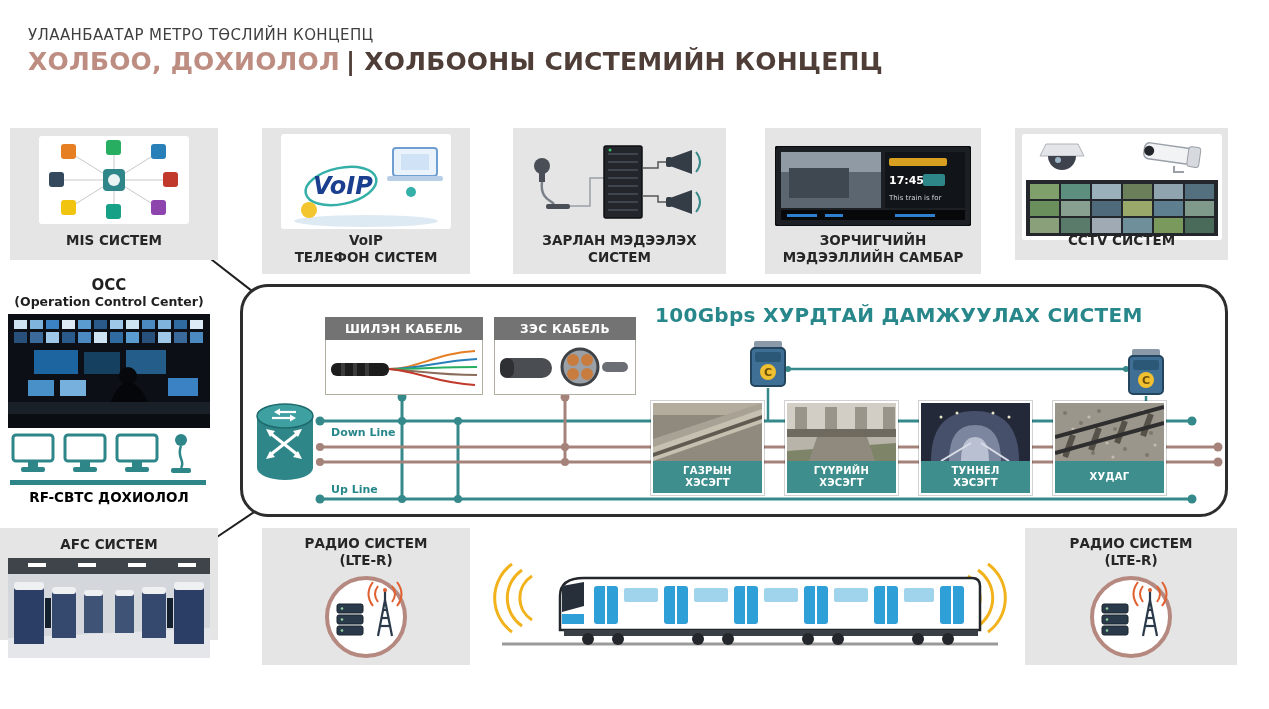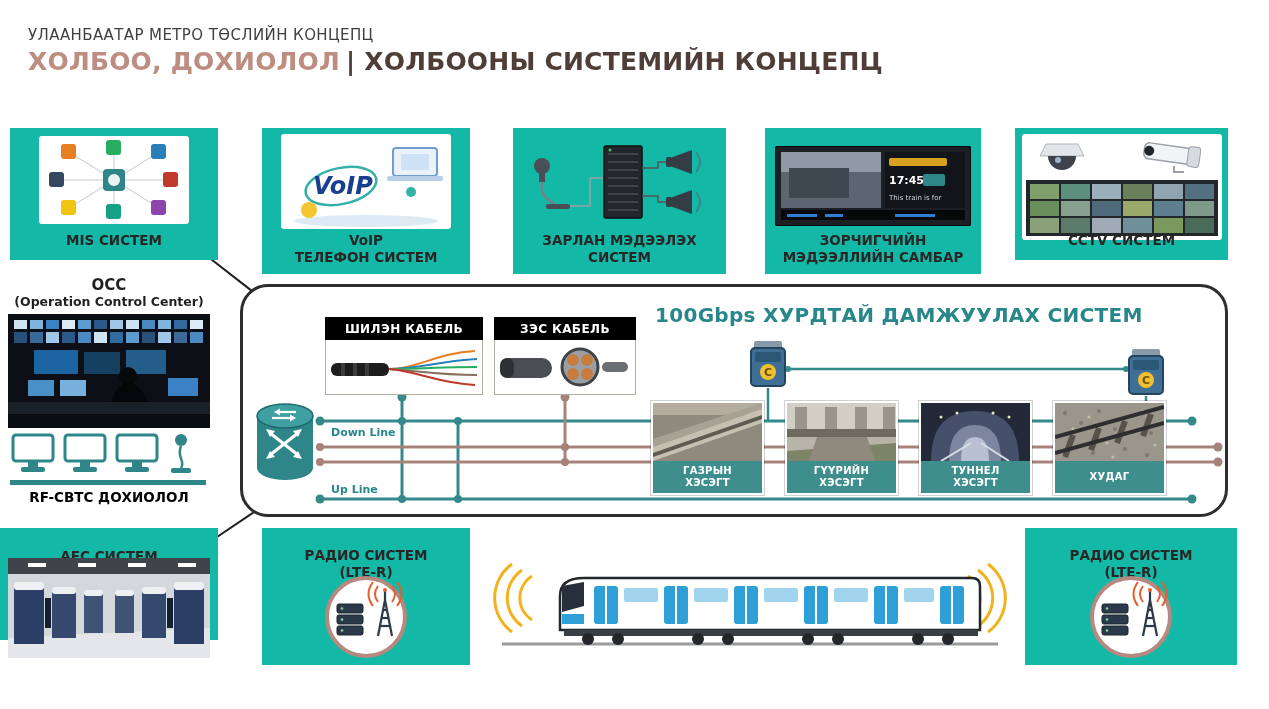--- a/index.html
+++ b/index.html
@@ -5,25 +5,25 @@
   * { margin:0; padding:0; box-sizing:border-box; }
   html,body { background:#fff; }
   body { font-family:"DejaVu Sans", sans-serif; }
   #stage { position:relative; width:1269px; height:709px; background:#fff; overflow:hidden; }
   .abs { position:absolute; }
   .overlay { pointer-events:none; }
   .kicker { position:absolute; left:28px; top:26px; font-size:15px; color:#3f3f3f; letter-spacing:.4px; }
   .title { position:absolute; left:28px; top:47px; font-size:25px; font-weight:bold; letter-spacing:.2px; white-space:nowrap; }
   .t-accent { color:#bd8d82; margin-right:6px; }
   .t-main { color:#4f3e37; }
-  .card { position:absolute; background:#14b8a6; }
+  .card { position:absolute; background:#e5e5e5; }
   .cimg { position:absolute; left:50%; transform:translateX(-50%); }
-  .card-label { position:absolute; left:0; right:0; text-align:center; font-weight:bold; color:#262626; font-size:13.5px; line-height:17px;margin-top:12px; }
+  .card-label { position:absolute; left:0; right:0; text-align:center; font-weight:bold; color:#262626; font-size:13.5px; line-height:17px; }
   .cable-box { position:absolute; top:317px; }
-  .cable-head { background:#000000; color:#fff; font-weight:bold; font-size:12px; text-align:center; padding:5px 0 4px; letter-spacing:.4px; }
+  .cable-head { background:#737373; color:#fff; font-weight:bold; font-size:12px; text-align:center; padding:5px 0 4px; letter-spacing:.4px; }
   .cable-body { background:#fff; border:1px solid #b2aea1; border-top:none; height:55px; display:flex; align-items:center; justify-content:center; }
   .section-card { position:absolute; top:401px; width:113px; border:2px solid #fff; box-shadow:0 0 0 1px rgba(0,0,0,.18); background:#fff; }
   .sec-photo { height:58px; overflow:hidden; }
   .sec-photo svg { display:block; }
   .sec-label { height:32px; background:#3f8e8e; color:#fff; font-size:10px; font-weight:bold; display:flex; flex-direction:column; align-items:center; justify-content:center; line-height:12px; text-align:center; letter-spacing:.3px; }
   .teal-lbl { position:absolute; color:#27878a; font-weight:bold; }
   svg { display:block; }
 </style>
 </head>
 <body>

